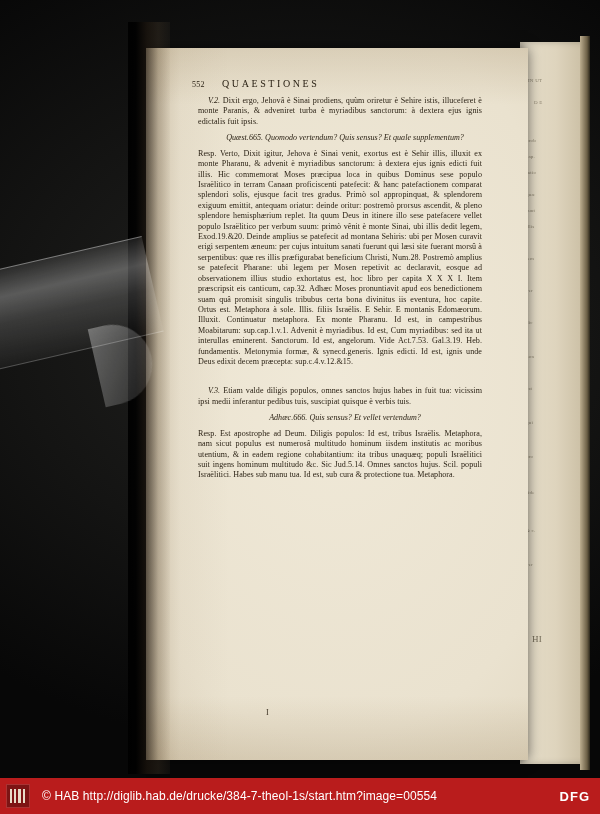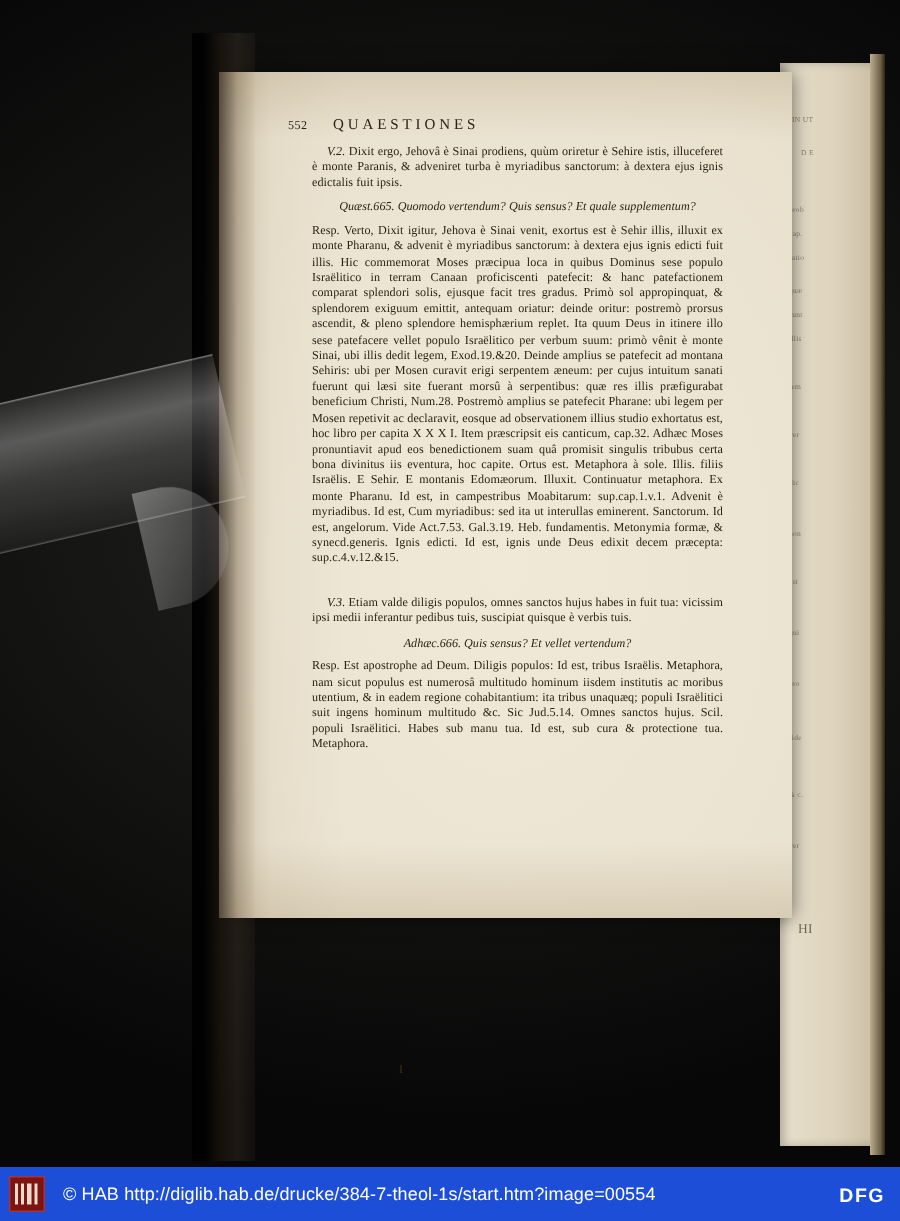--- a/index.html
+++ b/index.html
@@ -49,21 +49,21 @@
     z-index: 6;
     pointer-events: none;
   }
 
   
   .leaf {
     position: absolute;
     left: 18px;
     top: 26px;
     width: 382px;
-    height: 564px;
+    height: 712px;
     background:
       radial-gradient(ellipse 420px 600px at 190px 330px, #f0e9d8 0%, #eae2cf 60%, #ddd2ba 100%);
     box-shadow: 0 0 12px rgba(0,0,0,0.55);
   }
   .leaf::after {
     content: "";
     position: absolute;
     inset: 0;
     background:
       linear-gradient(to right, rgba(120,95,60,0.30) 0%, rgba(120,95,60,0.05) 9%, rgba(0,0,0,0) 22%),
@@ -161,21 +161,21 @@
     text-align: left;
     font-size: 10px;
     letter-spacing: 2.6px;
     padding-right: 20px;
   }
 
   .para {
     font-size: 8.1px;
     line-height: 10.4px;
     text-align: justify;
-    margin: 0 0 6px 16px;
+    margin: 0 0 6px 6px;
     letter-spacing: 0.05px;
     hyphens: none;
   }
   .verse {
     text-indent: 10px;
   }
   .verse .vnum {
     font-style: italic;
   }
 
@@ -207,21 +207,21 @@
     z-index: 4;
   }
 
   
   .credit-bar {
     position: absolute;
     left: 0;
     bottom: 0;
     width: 600px;
     height: 36px;
-    background: #1d4ed8;
+    background: #b91c1c;
     display: flex;
     align-items: center;
     z-index: 20;
   }
   .hab-mark {
     width: 22px;
     height: 22px;
     margin-left: 6px;
     background: #7d1414;
     border: 1px solid #a33;
@@ -275,21 +275,21 @@
       <div class="frag" style="left:6px; top:214px;">tem</div>
       <div class="frag" style="left:6px; top:246px;">ver</div>
       <div class="frag" style="left:6px; top:278px;">dic</div>
       <div class="frag" style="left:6px; top:312px;">non</div>
       <div class="frag" style="left:6px; top:344px;">est</div>
       <div class="frag" style="left:6px; top:378px;">qui</div>
       <div class="frag" style="left:6px; top:412px;">pro</div>
       <div class="frag" style="left:6px; top:448px;">fide</div>
       <div class="frag" style="left:6px; top:486px;">&amp; c.</div>
       <div class="frag" style="left:6px; top:520px;">ver</div>
-      <div class="frag" style="left:12px; top:572px; font-size:9px; color:#4a4231;">HI</div>
+      <div class="frag" style="left:12px; top:592px; font-size:9px; color:#4a4231;">HI</div>
     </div>
     <div class="fore-edge"></div>
 
     <div class="leaf">
 
       <div class="page-text">
 
         <div class="hdr">
           <div class="folio">552</div>
           <div class="running-head">QUAESTIONES</div>

